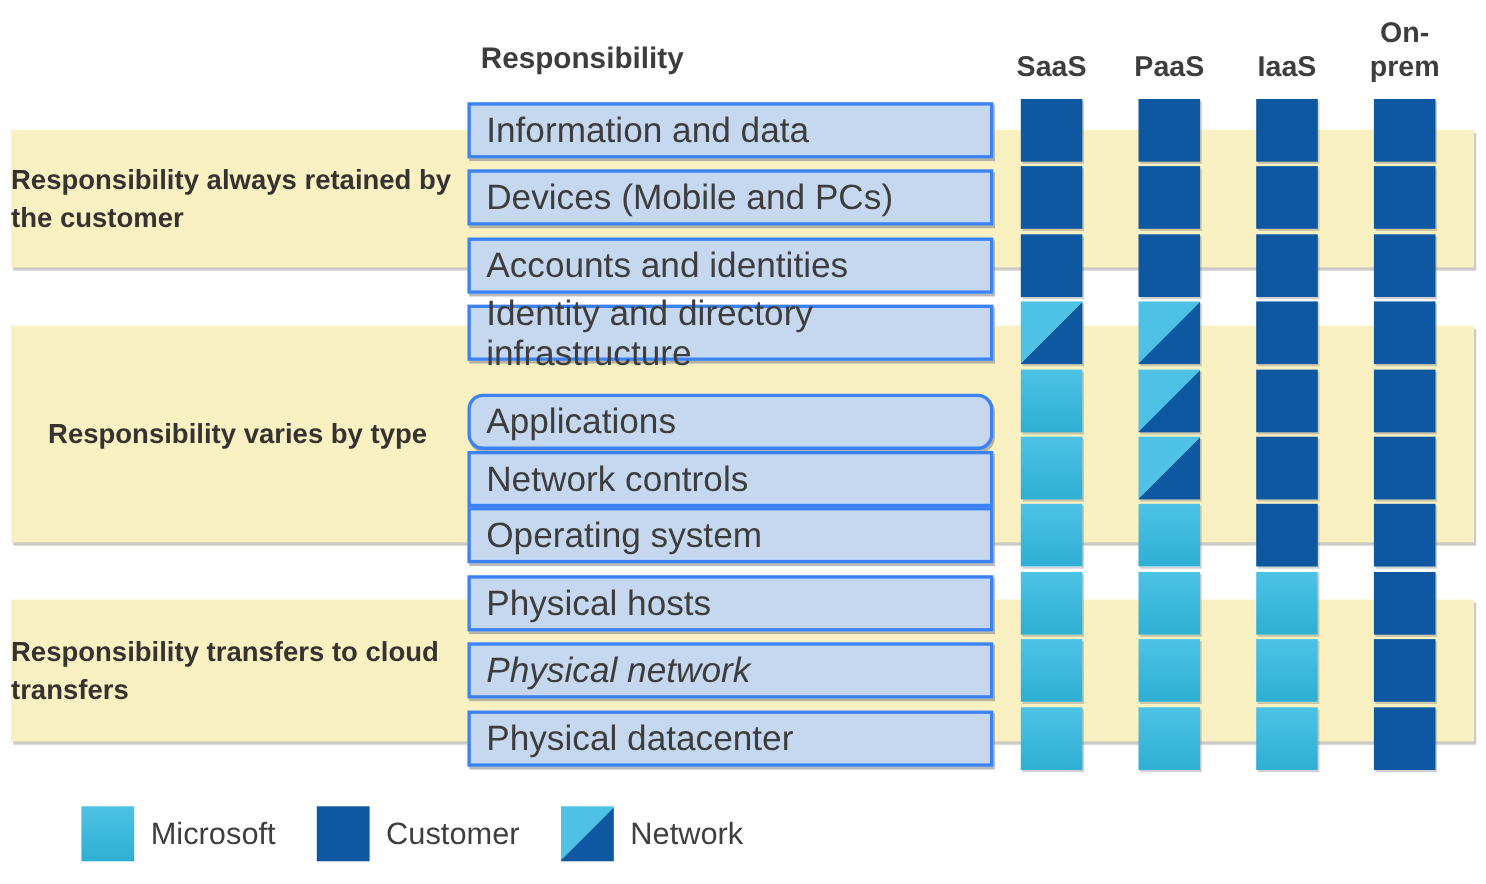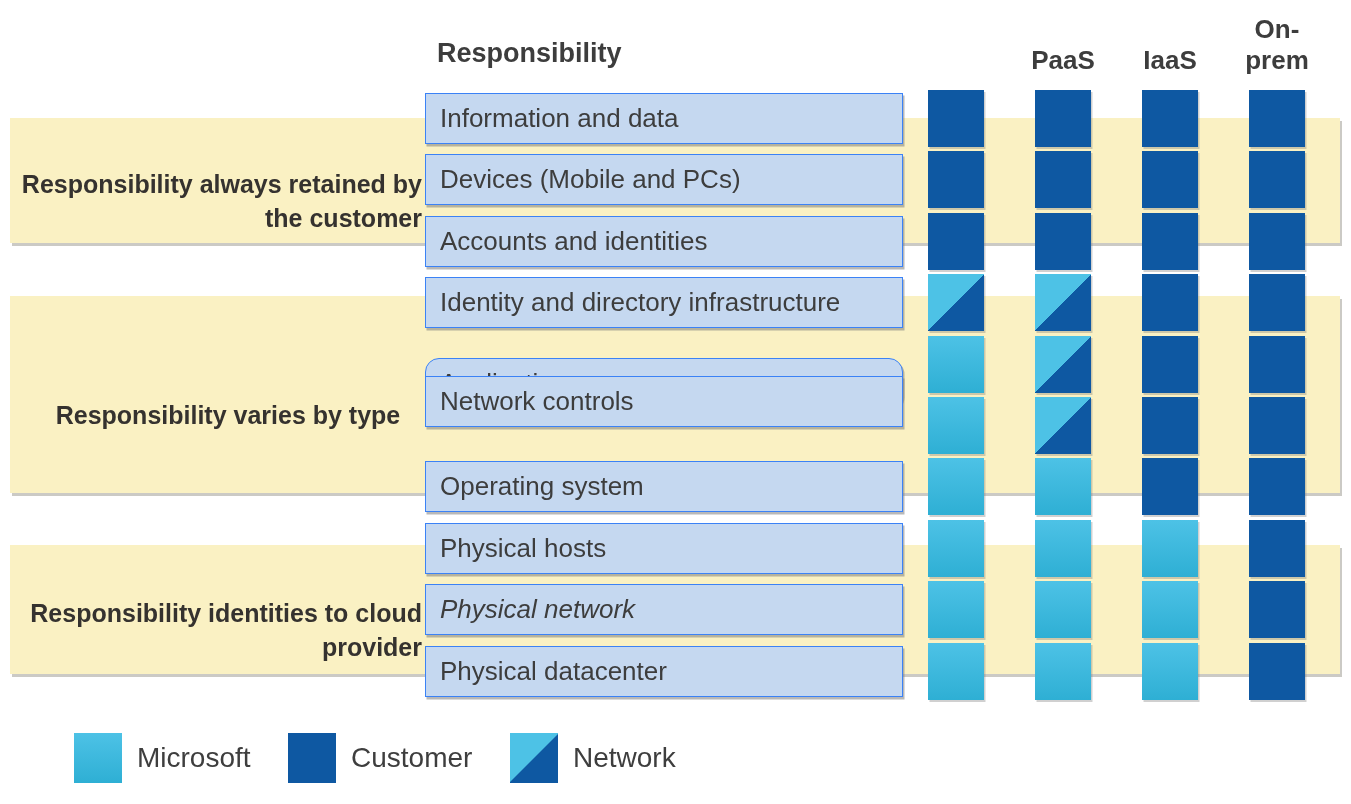--- a/index.html
+++ b/index.html
@@ -15,39 +15,39 @@
   .canvas{position:relative;width:1351px;height:804px;overflow:hidden;background:#ffffff;}
 
   
   .band{position:absolute;left:10px;width:1330px;background:var(--yellow);
         box-shadow:2px 3px 0 rgba(160,158,150,0.55);}
   .band1{top:118px;height:125px;}
   .band2{top:296px;height:197px;}
   .band3{top:545px;height:129px;}
 
   .band-label{position:absolute;left:10px;width:412px;display:flex;align-items:center;
-        justify-content:center;text-align:right;font-weight:bold;font-size:25px;
-        line-height:1.36;color:#35322F;z-index:3;margin-top:20px;}
+        justify-content:center;text-align:left;font-weight:bold;font-size:25px;
+        line-height:1.36;color:#35322F;z-index:3;}
   .band-label.b1{top:118px;height:125px;}
-  .band-label.b2{top:296px;height:197px;padding-left:12px;}
+  .band-label.b2{top:296px;height:197px;}
   .band-label.b3{top:545px;height:129px;}
 
   
   .resp-header{position:absolute;left:437px;top:38px;font-size:27px;font-weight:bold;
         color:var(--textDark);z-index:3;}
   .col-header{position:absolute;top:12px;height:64px;width:120px;display:flex;
         align-items:flex-end;justify-content:center;font-weight:bold;font-size:26px;
         color:var(--textDark);text-align:center;line-height:1.2;z-index:3;}
   .col-header .wrap{max-width:76px;}
 
   
   .row-pill{position:absolute;left:425px;width:478px;height:51px;background:var(--pill);
-        border:1px solid #3b82f6;box-sizing:border-box;
+        border:3px solid #3b82f6;box-sizing:border-box;
         box-shadow:1.5px 2.5px 0 rgba(125,125,125,0.55);
-        display:flex;align-items:center;padding-left:14px;font-size:26px;
+        display:flex;align-items:center;padding-left:14px;font-size:32px;
         color:var(--textDark);z-index:2;}
   .cell{position:absolute;width:56px;height:57px;z-index:2;
         box-shadow:1.5px 2px 0 rgba(120,120,120,0.35);}
   .cell.customer{background:var(--blue);}
   .cell.microsoft{background:linear-gradient(var(--cyanTop),var(--cyanBot));}
   .cell.shared{background:linear-gradient(135deg,var(--cyanTop) 0%,var(--cyanTop) 49.7%,var(--blue) 50.3%,var(--blue) 100%);}
 
   
   .legend-item{position:absolute;top:733px;display:flex;align-items:center;gap:15px;z-index:3;}
   .legend-swatch{width:48px;height:50px;}
@@ -60,23 +60,26 @@
 <body>
 
 <div class="canvas">
 
   <div class="band band1"></div>
   <div class="band band2"></div>
   <div class="band band3"></div>
 
   <div class="band-label b1">Responsibility always retained by the customer</div>
   <div class="band-label b2">Responsibility varies by type</div>
-  <div class="band-label b3">Responsibility identities to cloud provider</div>
+  <div class="band-label b3">Responsibility transfers to cloud transfers</div>
 
   <div class="resp-header">Responsibility</div>
+  <div class="col-header" style="left:896px;">
+    <span class="wrap">SaaS</span>
+  </div>
   <div class="col-header" style="left:1003px;">
     <span class="wrap">PaaS</span>
   </div>
   <div class="col-header" style="left:1110px;">
     <span class="wrap">IaaS</span>
   </div>
   <div class="col-header" style="left:1217px;">
     <span class="wrap">On-prem</span>
   </div>
 
@@ -99,21 +102,21 @@
       <div class="row-pill" style="top: 277.2px;">Identity and directory infrastructure</div>
       <div class="cell shared" style="left: 928px; top: 274.2px;"></div>
       <div class="cell shared" style="left: 1035px; top: 274.2px;"></div>
       <div class="cell customer" style="left: 1142px; top: 274.2px;"></div>
       <div class="cell customer" style="left: 1249px; top: 274.2px;"></div>
       <div class="row-pill" style="top: 358px; border-radius: 14px;">Applications</div>
       <div class="cell microsoft" style="left: 928px; top: 335.6px;"></div>
       <div class="cell shared" style="left: 1035px; top: 335.6px;"></div>
       <div class="cell customer" style="left: 1142px; top: 335.6px;"></div>
       <div class="cell customer" style="left: 1249px; top: 335.6px;"></div>
-      <div class="row-pill" style="top: 376px;">Network controls</div>
+      <div class="row-pill" style="top: 410px;">Network controls</div>
       <div class="cell microsoft" style="left: 928px; top: 397px;"></div>
       <div class="cell shared" style="left: 1035px; top: 397px;"></div>
       <div class="cell customer" style="left: 1142px; top: 397px;"></div>
       <div class="cell customer" style="left: 1249px; top: 397px;"></div>
       <div class="row-pill" style="top: 461.4px;">Operating system</div>
       <div class="cell microsoft" style="left: 928px; top: 458.4px;"></div>
       <div class="cell microsoft" style="left: 1035px; top: 458.4px;"></div>
       <div class="cell customer" style="left: 1142px; top: 458.4px;"></div>
       <div class="cell customer" style="left: 1249px; top: 458.4px;"></div>
       <div class="row-pill" style="top: 522.8px;">Physical hosts</div>

